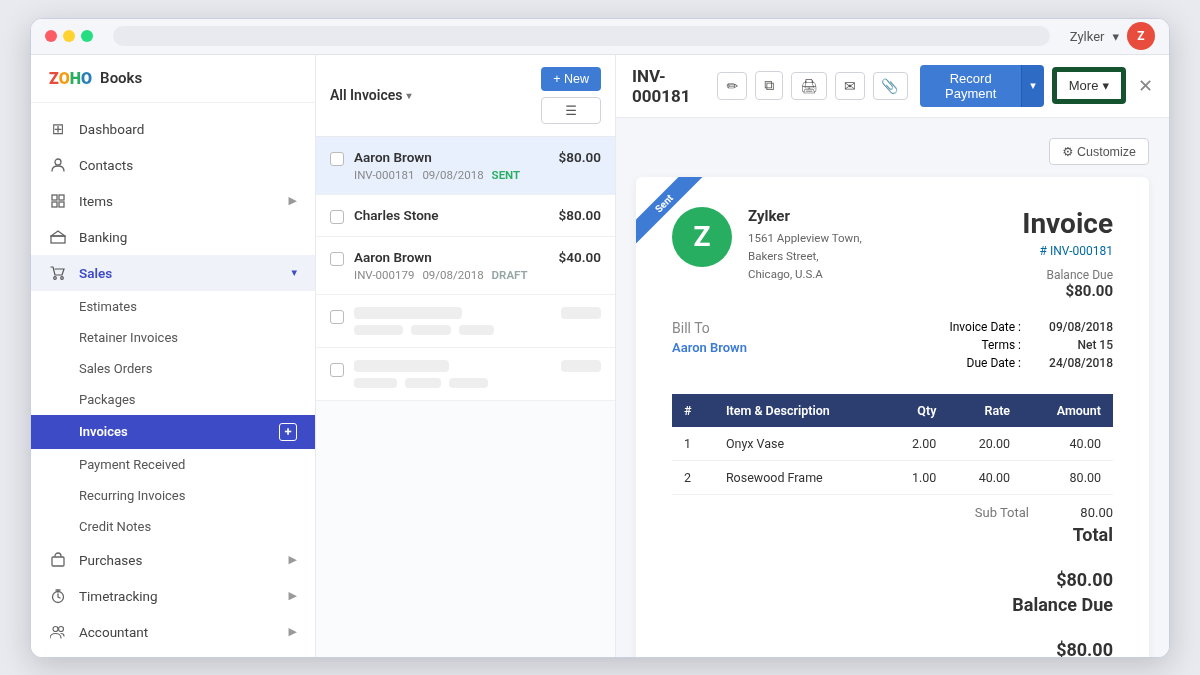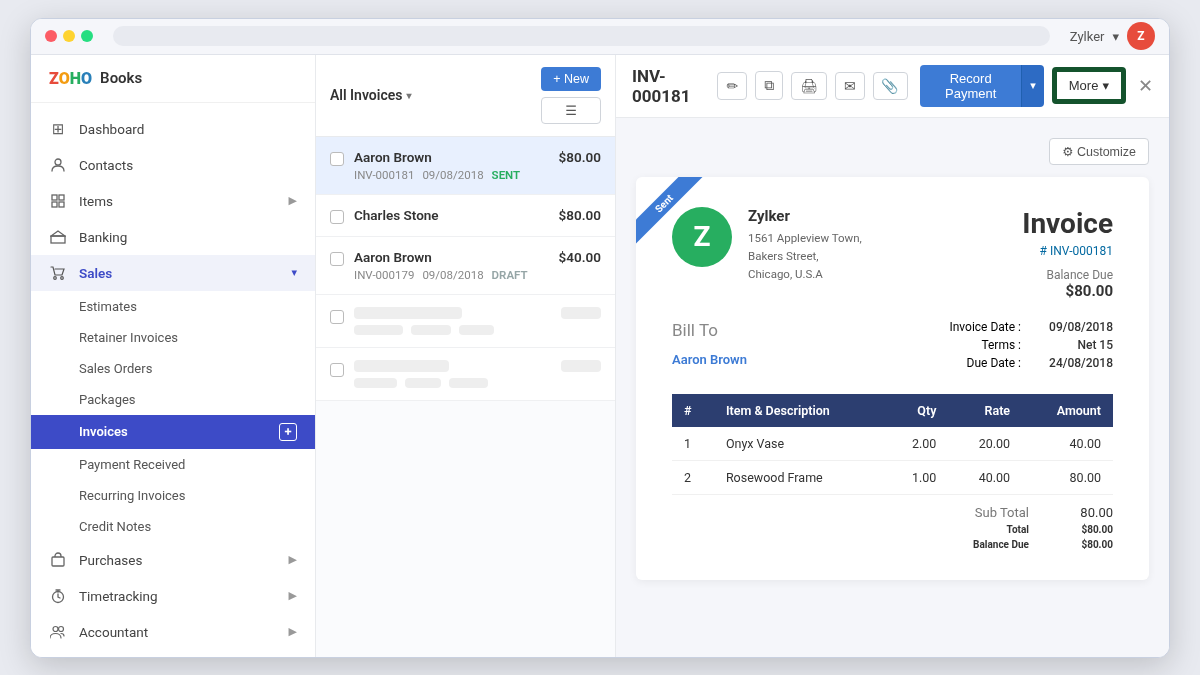--- a/index.html
+++ b/index.html
@@ -79,38 +79,38 @@
     .company-name { font-size: 15px; font-weight: 700; color: #333; }
     .company-address { font-size: 11.5px; color: #666; line-height: 1.6; margin-top: 4px; }
     .invoice-title-section { text-align: right; }
     .invoice-title { font-size: 28px; font-weight: 700; color: #333; }
     .invoice-num { font-size: 12px; color: #0369a1; margin-top: 4px; }
     .invoice-balance { margin-top: 10px; text-align: right; }
     .balance-label { font-size: 12px; color: #777; }
     .balance-amount { font-size: 15px; font-weight: 700; color: #333; }
     .invoice-bill { display: flex; justify-content: space-between; margin: 20px 0; }
     .bill-to { }
-    .bill-label { font-size: 17px; color: #888; margin-bottom: 12px; }
+    .bill-label { font-size: 14px; color: #888; margin-bottom: 4px; }
     .bill-name { font-size: 13px; font-weight: 600; color: #3d7bd5; }
     .invoice-dates { text-align: right; }
     .date-row { display: flex; gap: 12px; justify-content: flex-end; font-size: 12px; margin-bottom: 4px; }
     .date-key { color: #000000; }
     .date-val { color: #333; font-weight: 500; min-width: 80px; text-align: right; }
     .invoice-table { width: 100%; border-collapse: collapse; margin-top: 10px; }
     .invoice-table thead tr { background: #2c3e70; color: #fff; }
     .invoice-table th { padding: 9px 12px; font-size: 12.5px; font-weight: 600; text-align: left; }
     .invoice-table th:last-child, .invoice-table td:last-child { text-align: right; }
     .invoice-table th:nth-child(3), .invoice-table td:nth-child(3),
     .invoice-table th:nth-child(4), .invoice-table td:nth-child(4) { text-align: right; }
     .invoice-table td { padding: 9px 12px; font-size: 12.5px; color: #333; border-bottom: 1px solid #f0f0f0; }
     .invoice-totals { margin-top: 10px; display: flex; flex-direction: column; align-items: flex-end; gap: 4px; }
     .total-row { display: flex; gap: 24px; font-size: 13px; }
     .total-label { color: #777; text-align: right; min-width: 100px; }
     .total-val { text-align: right; min-width: 60px; color: #333; }
-    .total-row.bold { font-weight: 700; font-size: 10px; }
+    .total-row.bold { font-weight: 700; font-size: 18px; flex-direction: column; }
     .total-row.bold .total-label, .total-row.bold .total-val { color: #333; }
   </style>
 </head>
 <body>
 
 <div class="window">
 
   <div class="titlebar">
     <div class="titlebar-dots">
       <div class="dot dot-red"></div>

